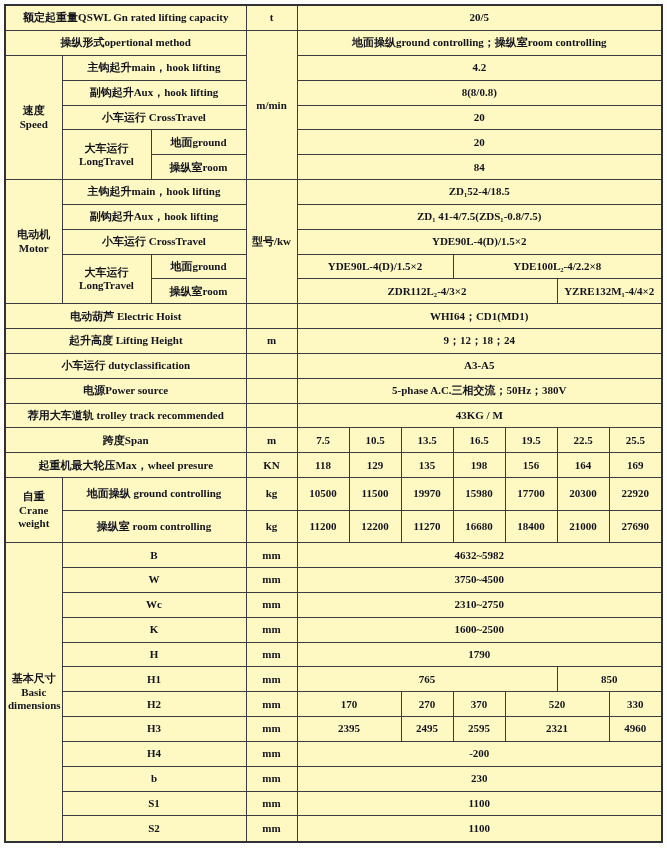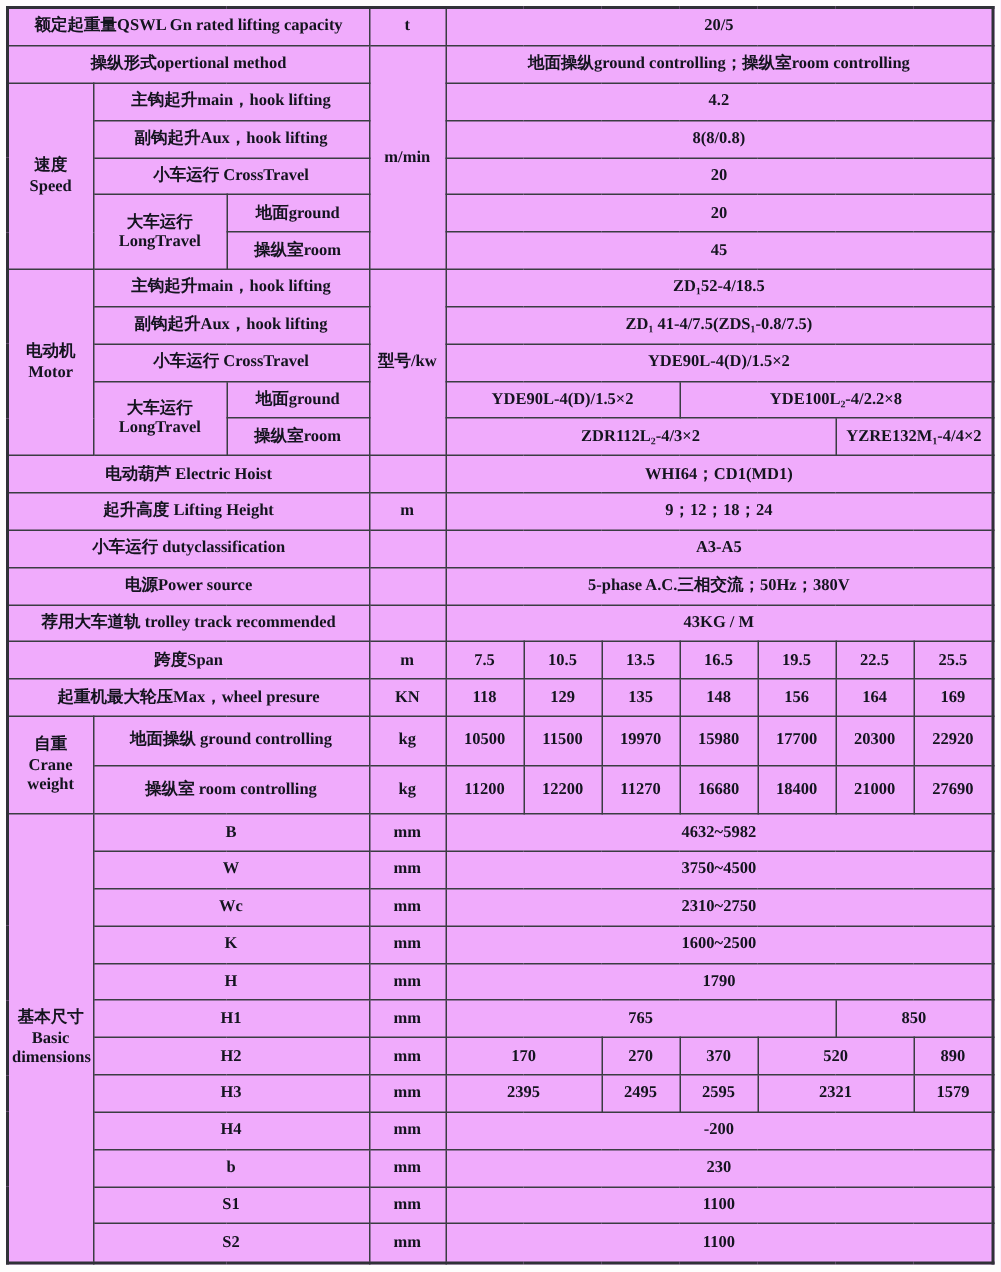--- a/index.html
+++ b/index.html
@@ -9,21 +9,21 @@
     background:#fdfdfc;
     font-family:"Liberation Serif","DejaVu Serif",serif;
     overflow:hidden;
   }
   table.spec{
     position:absolute;left:4px;top:4px;
     width:657px;height:839px;
     border-collapse:collapse;
     table-layout:fixed;
     border:2px solid #2f3136;
-    background:#f0abfc;
+    background:#fef9c3;
   }
   table.spec td{
     border:1px solid #3a3c42;
     text-align:center;
     vertical-align:middle;
     font-weight:bold;
     font-size:11px;
     line-height:1.2;
     color:#14141f;
     padding:1px 2px;
@@ -77,21 +77,21 @@
           <td colspan="2" class="row-label">小车运行 CrossTravel</td>
           <td colspan="7" class="value-cell">20</td>
         </tr>
         <tr>
           <td rowspan="2" class="row-label">大车运行<br>LongTravel</td>
           <td class="row-sublabel">地面ground</td>
           <td colspan="7" class="value-cell">20</td>
         </tr>
         <tr>
           <td class="row-sublabel">操纵室room</td>
-          <td colspan="7" class="value-cell">45</td>
+          <td colspan="7" class="value-cell">84</td>
         </tr>
         <tr>
           <td rowspan="5" class="group-label">电动机<br>Motor</td>
           <td colspan="2" class="row-label">主钩起升main，hook lifting</td>
           <td rowspan="5" class="unit-cell">型号/kw</td>
           <td colspan="7" class="value-cell">ZD₁52-4/18.5</td>
         </tr>
         <tr>
           <td colspan="2" class="row-label">副钩起升Aux，hook lifting</td>
           <td colspan="7" class="value-cell">ZD₁ 41-4/7.5(ZDS₁-0.8/7.5)</td>
@@ -146,21 +146,21 @@
           <td class="value-cell">19.5</td>
           <td class="value-cell">22.5</td>
           <td class="value-cell">25.5</td>
         </tr>
         <tr>
           <td colspan="3" class="row-label">起重机最大轮压Max，wheel presure</td>
           <td class="unit-cell">KN</td>
           <td class="value-cell">118</td>
           <td class="value-cell">129</td>
           <td class="value-cell">135</td>
-          <td class="value-cell">148</td>
+          <td class="value-cell">198</td>
           <td class="value-cell">156</td>
           <td class="value-cell">164</td>
           <td class="value-cell">169</td>
         </tr>
         <tr>
           <td rowspan="2" class="group-label">自重<br>Crane<br>weight</td>
           <td colspan="2" class="row-label">地面操纵 ground controlling</td>
           <td class="unit-cell">kg</td>
           <td class="value-cell">10500</td>
           <td class="value-cell">11500</td>
@@ -213,30 +213,30 @@
           <td colspan="5" class="value-cell">765</td>
           <td colspan="2" class="value-cell">850</td>
         </tr>
         <tr>
           <td colspan="2" class="row-label">H2</td>
           <td class="unit-cell">mm</td>
           <td colspan="2" class="value-cell">170</td>
           <td class="value-cell">270</td>
           <td class="value-cell">370</td>
           <td colspan="2" class="value-cell">520</td>
-          <td class="value-cell">890</td>
+          <td class="value-cell">330</td>
         </tr>
         <tr>
           <td colspan="2" class="row-label">H3</td>
           <td class="unit-cell">mm</td>
           <td colspan="2" class="value-cell">2395</td>
           <td class="value-cell">2495</td>
           <td class="value-cell">2595</td>
           <td colspan="2" class="value-cell">2321</td>
-          <td class="value-cell">1579</td>
+          <td class="value-cell">4960</td>
         </tr>
         <tr>
           <td colspan="2" class="row-label">H4</td>
           <td class="unit-cell">mm</td>
           <td colspan="7" class="value-cell">-200</td>
         </tr>
         <tr>
           <td colspan="2" class="row-label">b</td>
           <td class="unit-cell">mm</td>
           <td colspan="7" class="value-cell">230</td>

